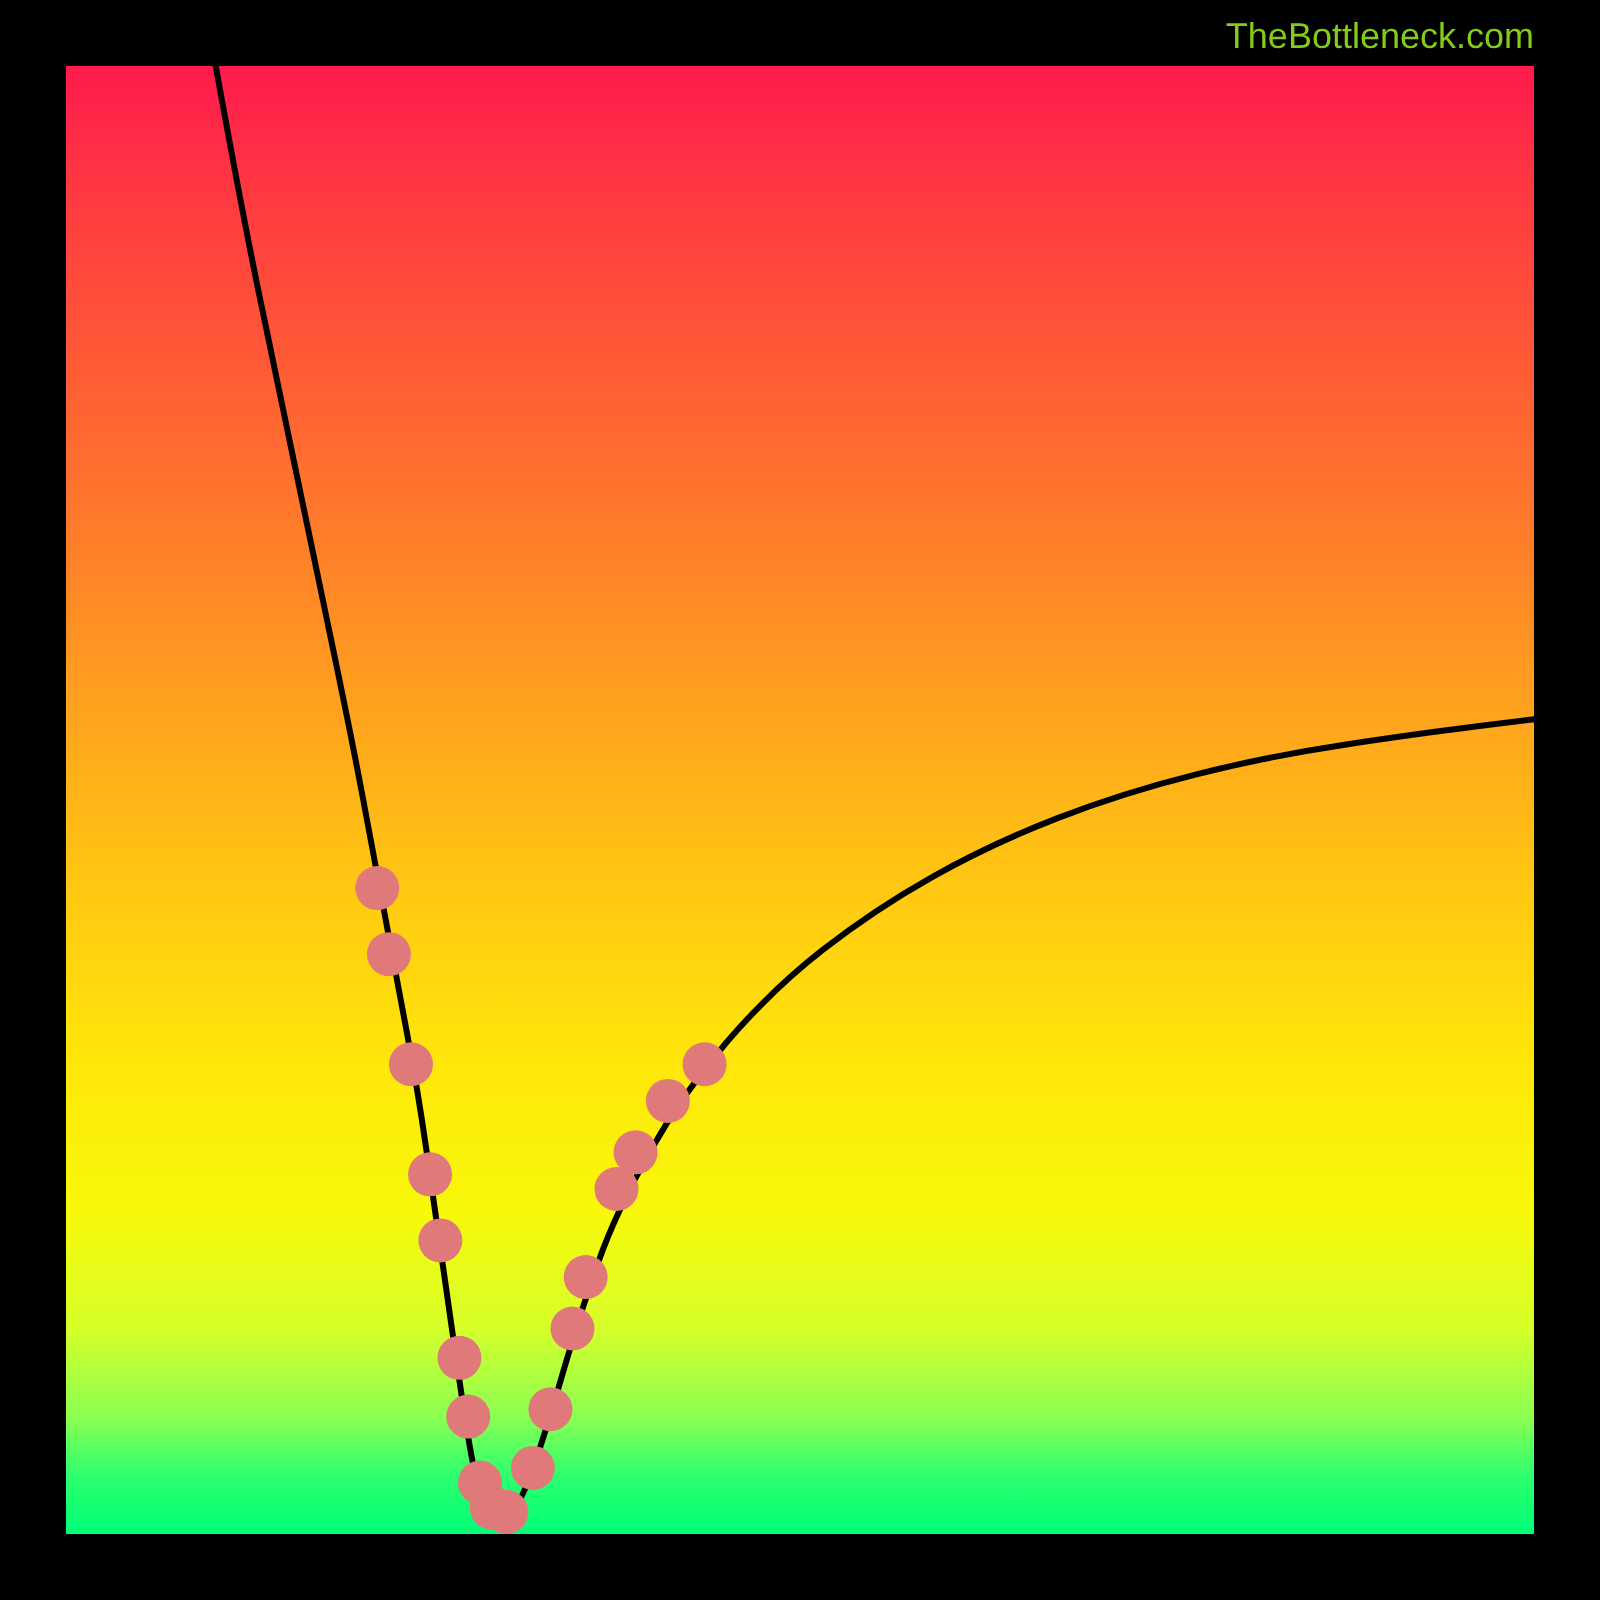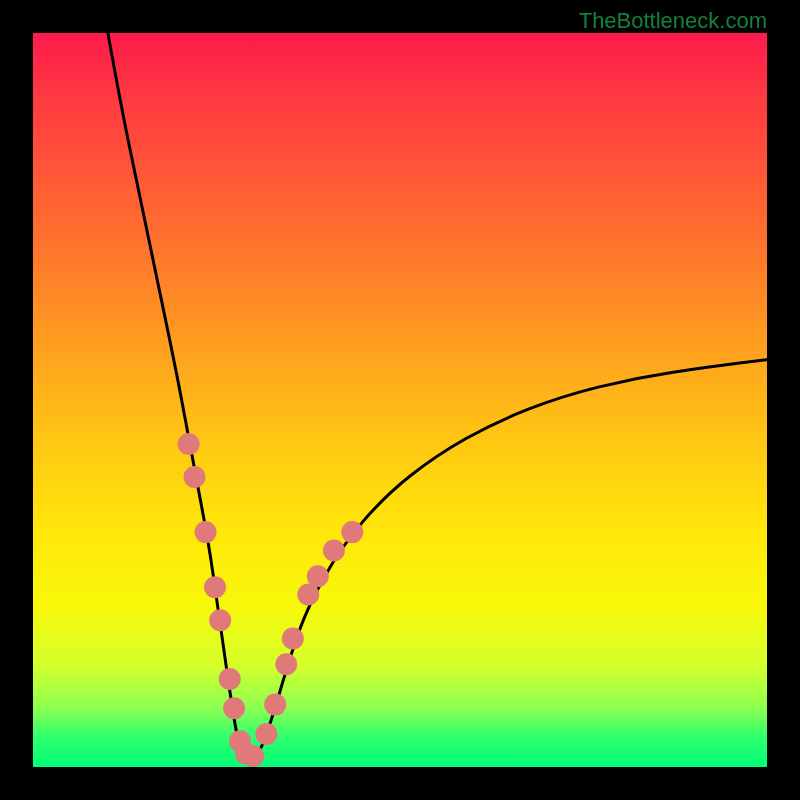--- a/index.html
+++ b/index.html
@@ -38,23 +38,23 @@
       #d6ff2a 86%,
       #8cff52 92%,
       #2eff6e 96%,
       #00ff78 100%
     );
   }
   .attribution {
     position: absolute;
     top: 8px;
     right: 33px;
-    color: #15803d;
+    color: #84cc16;
     font-family: Arial, Helvetica, sans-serif;
-    font-size: 22px;
+    font-size: 18px;
     font-weight: 500;
     letter-spacing: 0px;
   }
   svg.curve-layer {
     position: absolute;
     left: 0;
     top: 0;
     width: 734px;
     height: 734px;
   }

